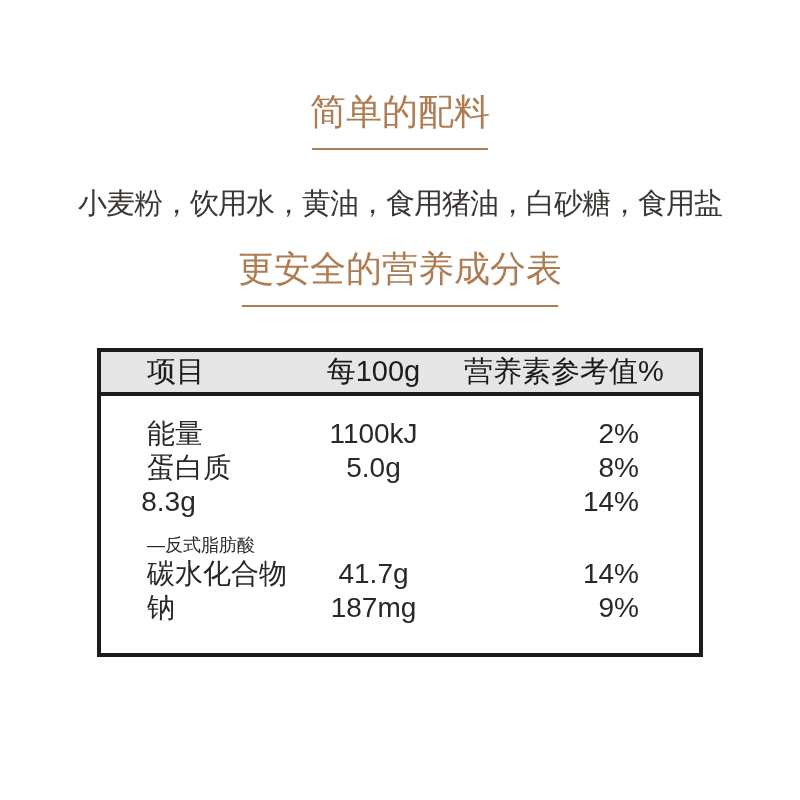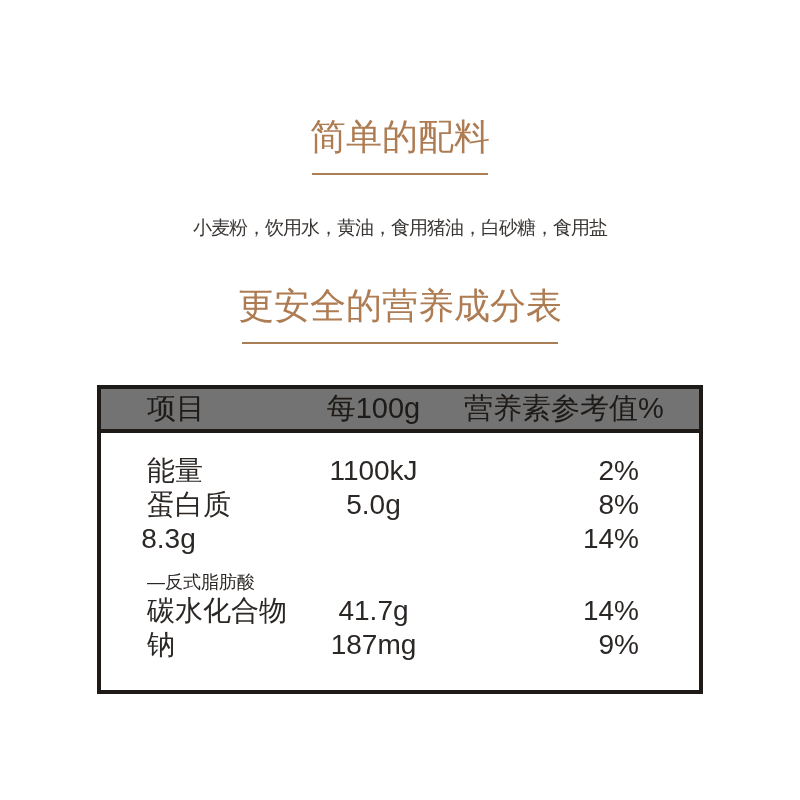--- a/index.html
+++ b/index.html
@@ -17,49 +17,49 @@
   }
   .section-title {
     margin: 0 auto;
     text-align: center;
     font-size: 36px;
     line-height: 36px;
     font-weight: normal;
     color: #ae7c52;
     letter-spacing: 0;
   }
-  .t1 { padding-top: 119px; }
-  .t2 { margin-top: 44px; }
+  .t1 { padding-top: 94px; }
+  .t2 { margin-top: 32px; }
   .rule {
     height: 2px;
     background: #a87e52;
     margin: 18px auto 0 auto;
   }
   .rule1 { width: 176px; }
   .rule2 { width: 316px; }
   .ingredients {
     margin-top: 37px;
     text-align: center;
-    font-size: 19px;
+    font-size: 29px;
     line-height: 32px;
     color: #3a3633;
     letter-spacing: -1px;
   }
   .ntable {
     box-sizing: content-box;
     width: 598px;
     margin: 41px auto 0 auto;
     border: 4px solid #1e1a17;
     background: #ffffff;
   }
   .nt-header {
     display: flex;
     align-items: center;
     height: 40px;
-    background: #737373;
+    background: #e5e5e5;
     border-bottom: 4px solid #1e1a17;
     font-size: 29px;
     color: #1e1a17;
   }
   .nt-body {
     padding-top: 21px;
     padding-bottom: 28px;
     color: #2b2725;
   }
   .nt-row {

